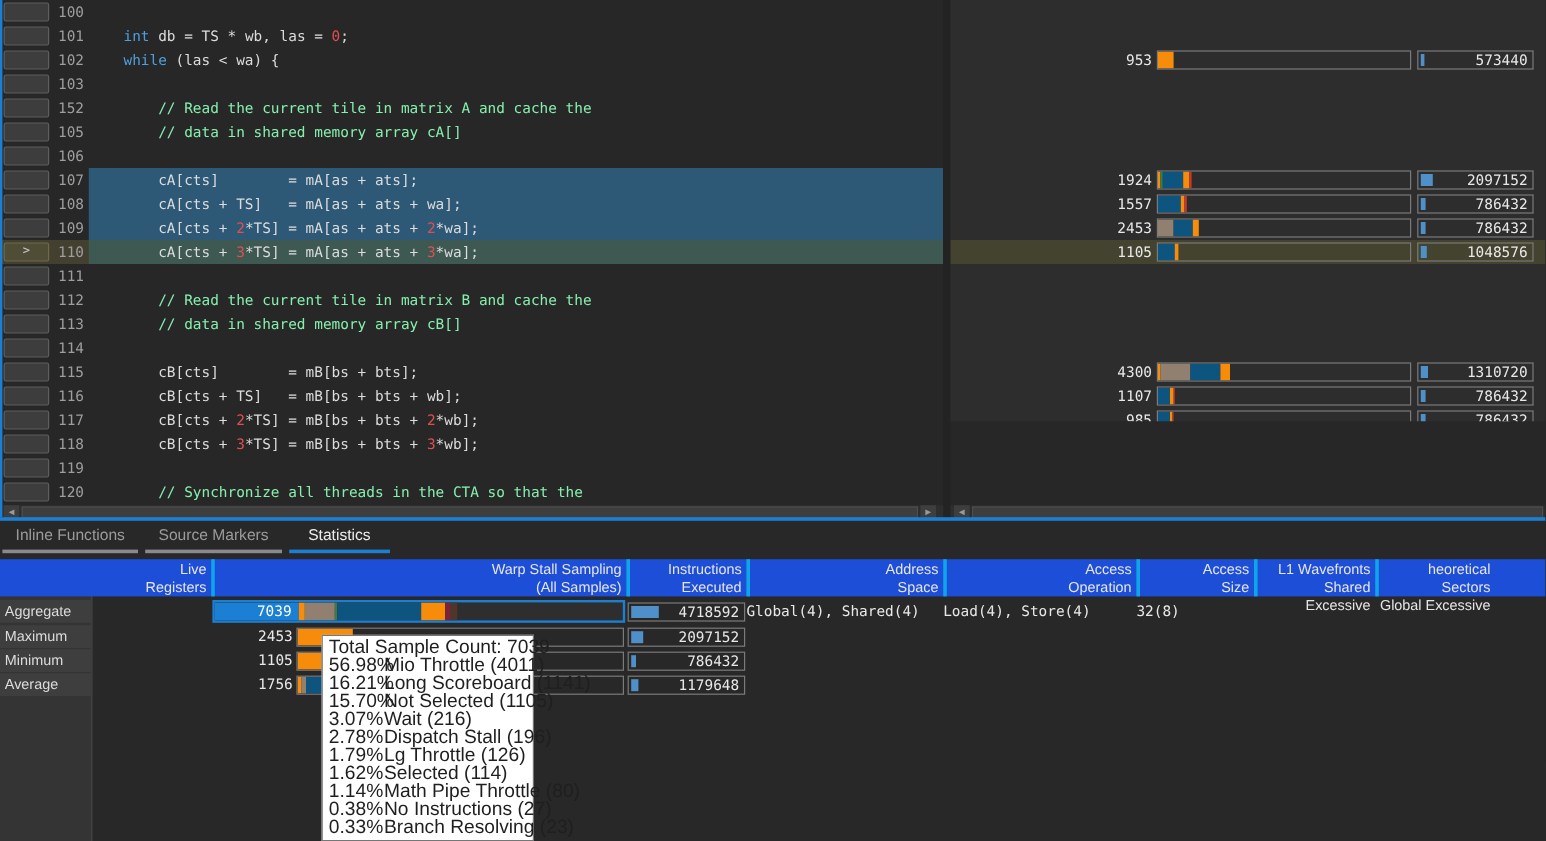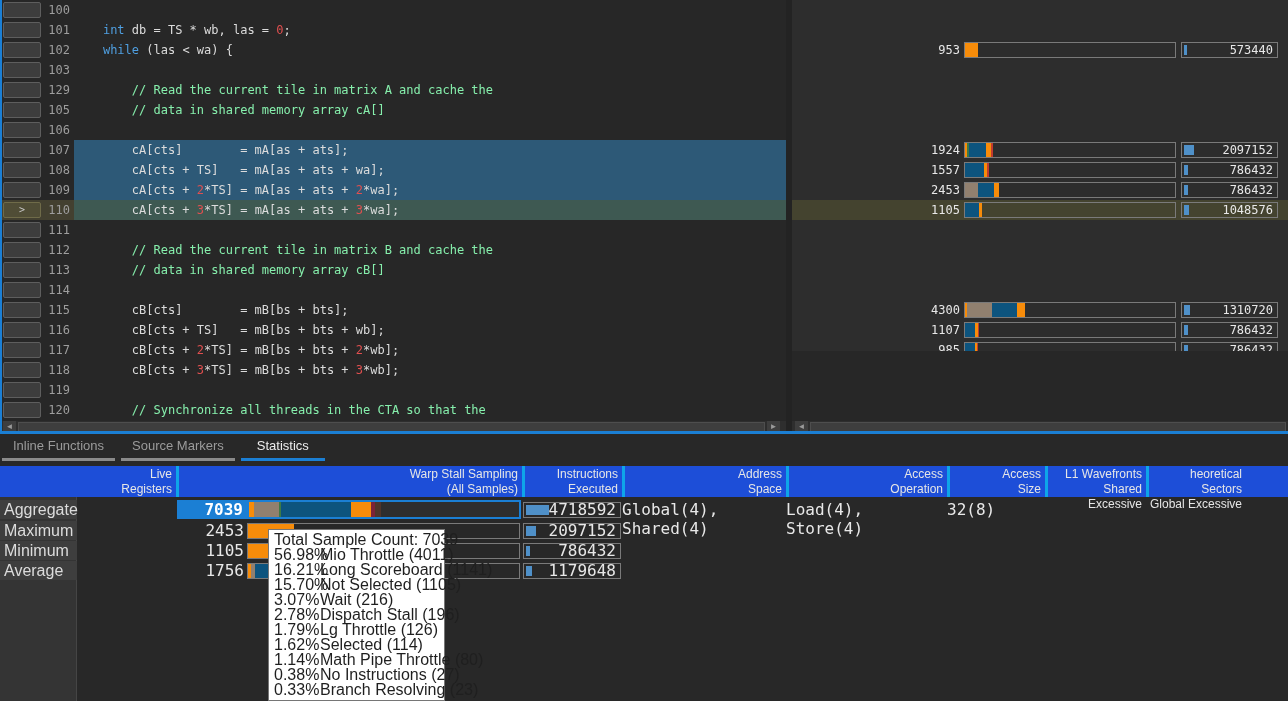--- a/index.html
+++ b/index.html
@@ -45,27 +45,27 @@
   #left-strip { position:absolute; left:0; top:60px; width:77px; height:207px; background:#343434; border-right:1px solid #454545; }
 
   #tabs { position:absolute; left:2px; top:2px; height:25px; display:flex; font-size:13px; }
   .tab { padding:2px 11px 0 11px; margin-right:6px; color:#9b9b9b; border-bottom:3px solid #8a8a8a; cursor:default; }
   .tab.active { color:#ececec; border-bottom-color:#1b7fd4; padding:2px 16px 0 16px; }
 
   #stats-header { position:absolute; left:0; top:32px; width:1288px; height:31px; background:#1d4ed8; }
   .hcell { position:absolute; top:0; height:31px; color:#e6e6e6; font-size:12px; line-height:15px; text-align:right; padding:1px 4px 0 0; border-left:3px solid #0ea5e9; }
   .hcell.first { border-left:none; }
 
-  .stats-row { position:absolute; left:0; width:1288px; height:20px; font-size:16px; }
+  .stats-row { position:absolute; left:0; width:1288px; height:20px; font-size:12px; }
   .row-label { position:absolute; left:0; top:0; width:77px; height:19px; background:#3e3e3e; color:#dcdcdc; line-height:19px; padding-left:4px; }
   .w-num { position:absolute; left:177px; width:67px; top:0; text-align:right; font-family:"DejaVu Sans Mono", monospace; color:#e8e8e8; line-height:19px; }
   .w-box { position:absolute; left:247px; top:2px; width:273px; height:16px; border:1px solid #7a7a7a; display:flex; overflow:hidden; }
   .w-agg { position:absolute; left:177px; top:0; width:344px; height:19px; border:2px solid #1b7fd4; background:#2e2e2e; display:flex; overflow:hidden; }
   .w-agg .numfill { width:70px; height:100%; background:#1b7fd4; color:#fff; text-align:right; padding-right:6px;
-                    font-family:"DejaVu Sans Mono", monospace; line-height:15px; flex:0 0 auto;font-weight:bold; }
+                    font-family:"DejaVu Sans Mono", monospace; line-height:15px; flex:0 0 auto; }
   .i-box { position:absolute; left:523px; top:2px; width:98px; height:16px; border:1px solid #7a7a7a; font-family:"DejaVu Sans Mono", monospace; color:#e8e8e8; }
   .agg-text { position:absolute; top:0; line-height:19px; font-family:"DejaVu Sans Mono", monospace; color:#e8e8e8; text-align:left; }
 
   #tooltip { position:absolute; left:268px; top:95px; width:177px; background:#ffffff; border:1px solid #767676;
              color:#1f1f1f; font-size:16px; line-height:15px; padding:2px 5px 3px 5px; z-index:10; }
   .tt-line { white-space:nowrap; }
   .tt-pct { display:inline-block; width:42px; text-align:right; margin-right:4px; }
 </style>
 </head>
 <body>
@@ -88,21 +88,21 @@
           <div class="line-no">102</div>
           <div class="code-text"><span class="tok-pl">    </span><span class="tok-kw">while</span><span class="tok-pl"> (las &lt; wa) {</span></div>
         </div>
         <div class="code-row" style="top: 60px;">
           <div class="gutter-box"></div>
           <div class="line-no">103</div>
           <div class="code-text"></div>
         </div>
         <div class="code-row" style="top: 80px;">
           <div class="gutter-box"></div>
-          <div class="line-no">129</div>
+          <div class="line-no">152</div>
           <div class="code-text"><span class="tok-cm">        // Read the current tile in matrix A and cache the</span></div>
         </div>
         <div class="code-row" style="top: 100px;">
           <div class="gutter-box"></div>
           <div class="line-no">105</div>
           <div class="code-text"><span class="tok-cm">        // data in shared memory array cA[]</span></div>
         </div>
         <div class="code-row" style="top: 120px;">
           <div class="gutter-box"></div>
           <div class="line-no">106</div>

